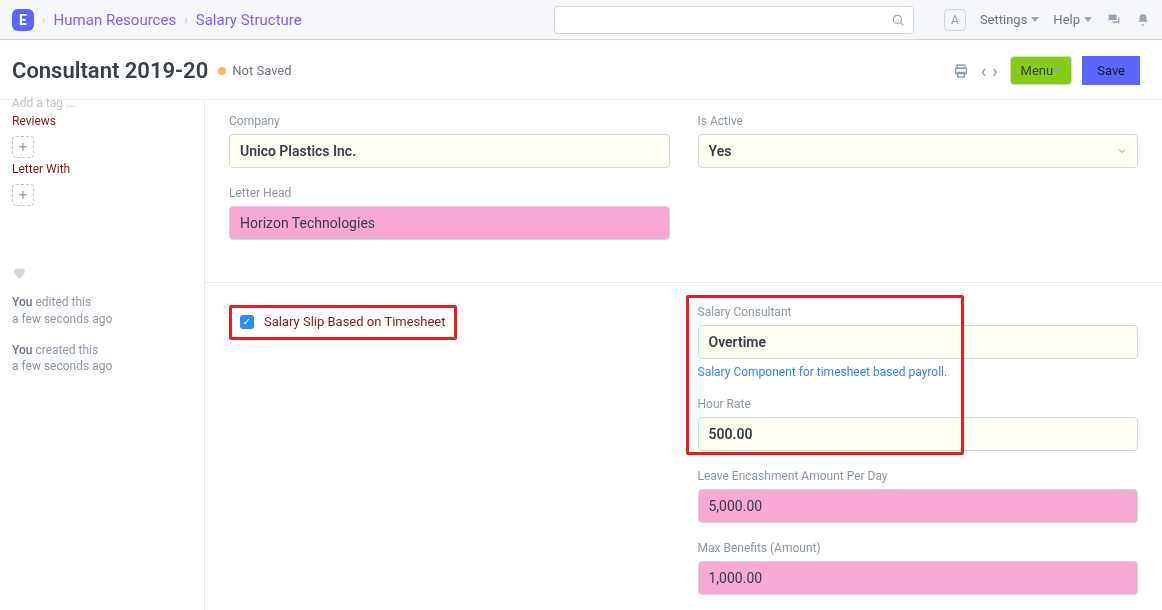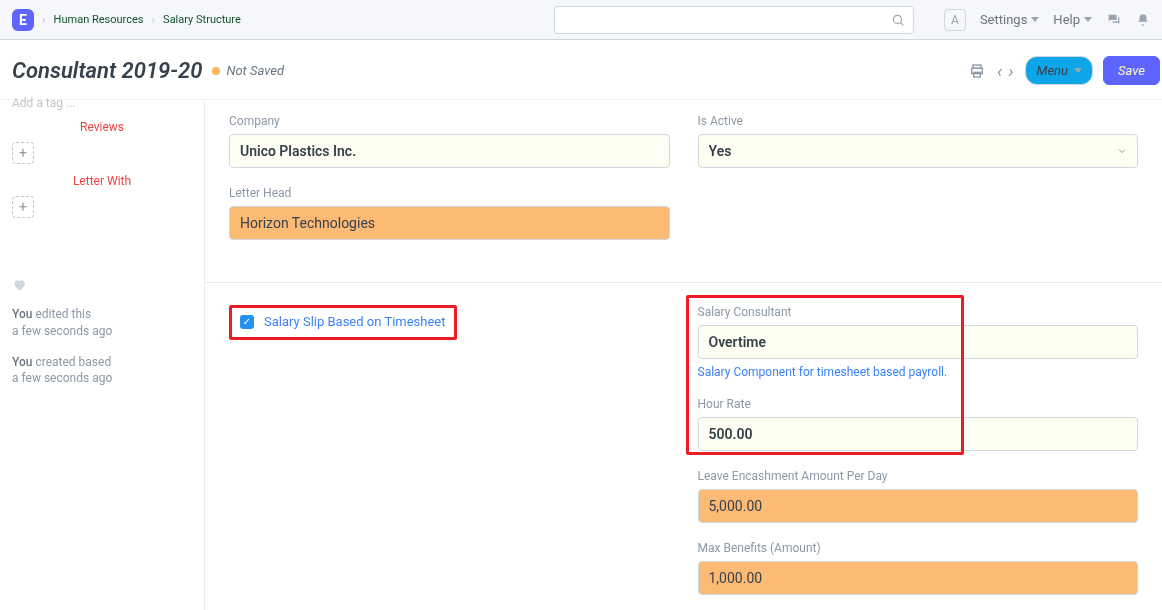--- a/index.html
+++ b/index.html
@@ -2,66 +2,66 @@
 <html><head>
 <meta charset="utf-8">
 <style>
   * { box-sizing: border-box; margin: 0; padding: 0; font-family: -apple-system, BlinkMacSystemFont, "Segoe UI", Roboto, Arial, sans-serif; }
   body { background: #fff; color: #36414c; font-size: 13px; }
 
   
   .navbar { display: flex; align-items: center; height: 40px; padding: 0 12px; background: #f5f7fa; border-bottom: 1px solid #d1d8dd; gap: 8px; }
   .logo-box { width: 22px; height: 22px; border-radius: 6px; background: #5e64ff; color: #fff; display: flex; align-items: center; justify-content: center; font-weight: 700; font-size: 14px; }
   .crumb-sep { color: #c0c6cc; font-size: 12px; }
-  .crumb { color: #14532d; font-size: 11px; }
+  .crumb { color: #8b5cf6; font-size: 15px; }
   .navbar-search { margin-left: auto; display: flex; align-items: center; background: #fff; border: 1px solid #d1d8dd; border-radius: 4px; padding: 0 8px; height: 28px; width: 360px; position: relative; }
   .navbar-search input { border: none; outline: none; width: 100%; font-size: 13px; color: #6c7680; background: transparent; }
   .navbar-search input::placeholder { color: #9aa5b1; }
   .search-icon { position: absolute; right: 8px; color: #9aa5b1; }
   .nav-right { display: flex; align-items: center; gap: 14px; margin-left: 22px; color: #6c7680; }
   .nav-key-badge { width: 22px; height: 22px; border: 1px solid #d1d8dd; border-radius: 4px; font-size: 12px; color: #9aa5b1; display: flex; align-items: center; justify-content: center; }
   .nav-dd { display: flex; align-items: center; gap: 4px; cursor: pointer; }
   .caret-down { width: 0; height: 0; border-left: 4px solid transparent; border-right: 4px solid transparent; border-top: 5px solid #9aa5b1; }
   .nav-ico { color: #9aa5b1; display:flex; align-items:center; }
 
   
-  .title-row { display: flex; align-items: center; padding: 16px 2px 14px 12px; border-bottom: 1px solid #f0f2f5; font-style: italic; }
+  .title-row { display: flex; align-items: center; padding: 16px 22px 14px 12px; border-bottom: 1px solid #f0f2f5; }
   .page-title { font-size: 22px; font-weight: 600; color: #36414c; }
   .status-dot { width: 8px; height: 8px; border-radius: 50%; background: #ffb65c; margin-left: 10px; margin-right: 6px; }
   .status-text { color: #6c7680; font-size: 13px; }
   .title-actions { margin-left: auto; display: flex; align-items: center; gap: 10px; }
   .chev-btns { display: flex; align-items: center; gap: 2px; color: #8d99a6; }
   .chev { font-size: 18px; padding: 2px; cursor: pointer; }
-  .menu-btn { background: #0ea5e9; border: 1px solid #d1d8dd; border-radius: 12px; padding: 6px 10px; display: flex; align-items: center; gap: 6px; cursor: pointer; color: #36414c; }
-  .save-btn { background: #5e64ff; color: #fef9c3; border: 1px solid #5e64ff; border-radius: 6px; padding: 6px 14px; cursor: pointer; }
+  .menu-btn { background: #84cc16; border: 1px solid #d1d8dd; border-radius: 4px; padding: 6px 10px; display: flex; align-items: center; cursor: pointer; color: #36414c; }
+  .save-btn { background: #5e64ff; color: #0f172a; border: 1px solid #5e64ff; border-radius: 0; padding: 6px 14px; cursor: pointer; }
 
   
   .body { display: flex; }
   .sidebar { width: 205px; padding: 0 12px 12px; border-right: 1px solid #e8ecef; min-height: 520px; }
-  .side-label { color: #ef4444; font-size: 12px; margin-top: 10px; margin-bottom: 8px; text-align: center; }
+  .side-label { color: #7f1d1d; font-size: 12px; margin-top: 4px; margin-bottom: 8px; }
   .side-tag-hint { color: #c0c6cc; font-size: 12px; margin-top: -4px; }
   .plus-box { width: 22px; height: 22px; border: 1px dashed #c0c6cc; border-radius: 4px; color: #8d99a6; display: flex; align-items: center; justify-content: center; font-size: 14px; cursor: pointer; }
   .heart { color: #d1d8dd; font-size: 14px; margin-top: 60px; }
   .tl-line { font-size: 12px; color: #8d99a6; margin-top: 14px; line-height: 1.4; }
   .tl-line .you { color: #6c7680; font-weight: 500; }
 
   .content { flex: 1; padding: 0; }
   .form-section { padding: 14px 24px 24px; border-bottom: 1px solid #e8ecef; }
   .cols { display: flex; gap: 28px; }
   .col { flex: 1; }
   .field-label { color: #8d99a6; font-size: 12px; margin-bottom: 6px; display: block; }
   .field-help { color: #3b82f6; font-size: 12px; margin-top: 6px; }
-  .field-input { width: 100%; border: 1px solid #d1d8dd; border-radius: 4px; padding: 8px 10px; font-size: 14px; color: #36414c; background: #fdba74; }
+  .field-input { width: 100%; border: 1px solid #d1d8dd; border-radius: 4px; padding: 8px 10px; font-size: 14px; color: #36414c; background: #f9a8d4; }
   .field-input.hilite { background: #fffef2; font-weight: 600; }
   .select-wrap { position: relative; }
   .select-wrap .chev-down { position: absolute; right: 10px; top: 50%; transform: translateY(-50%); color: #8d99a6; pointer-events: none; }
   .field { margin-bottom: 18px; }
   .check-row { display: flex; align-items: center; gap: 10px; }
   .check-row .checkbox { width: 14px; height: 14px; border-radius: 3px; background: #2490ef; display: flex; align-items: center; justify-content: center; color: #fff; font-size: 10px; }
-  .check-row .cb-label { color: #3b82f6; font-size: 13px; }
+  .check-row .cb-label { color: #7f1d1d; font-size: 13px; }
 
   .hl-box { border: 3px solid #ec1c24; padding: 6px 8px 8px; border-radius: 2px; }
   .hl-right { position: relative; padding: 10px 12px; border: 3px solid #ec1c24; border-radius: 2px; width: 278px; }
   .overlay-fields { position: relative; }
   svg { display:block; }
 </style>
 </head>
 <body>
 
 <div class="navbar">
@@ -145,21 +145,21 @@
         </svg>
     </div>
 
     <div class="tl-line">
       <span class="you">You</span>
       <span>edited this</span><br>
       <span>a few seconds ago</span>
     </div>
     <div class="tl-line">
       <span class="you">You</span>
-      <span>created based</span><br>
+      <span>created this</span><br>
       <span>a few seconds ago</span>
     </div>
   </div>
 
   <div class="content">
 
     <div class="form-section">
       <div class="cols">
         <div class="col">
           <div class="field">

